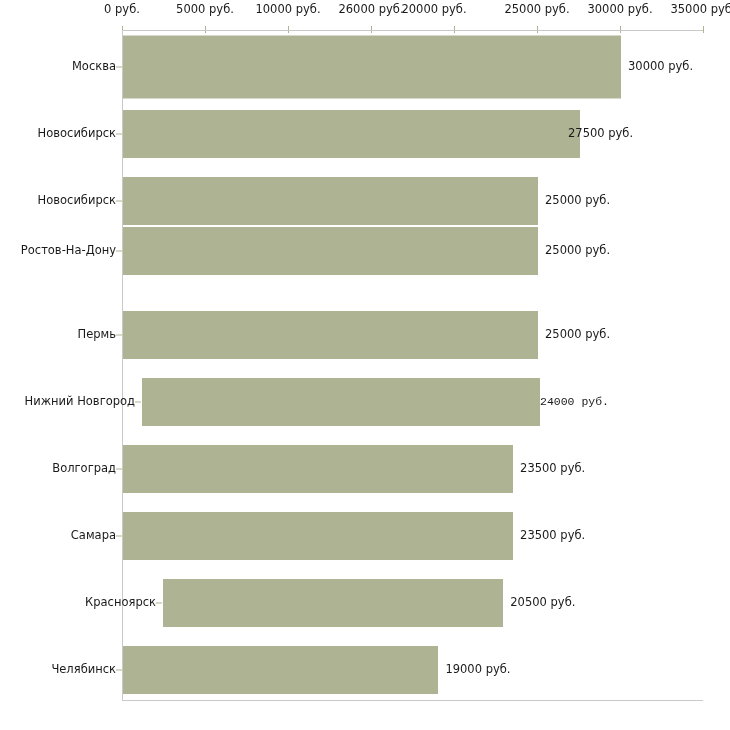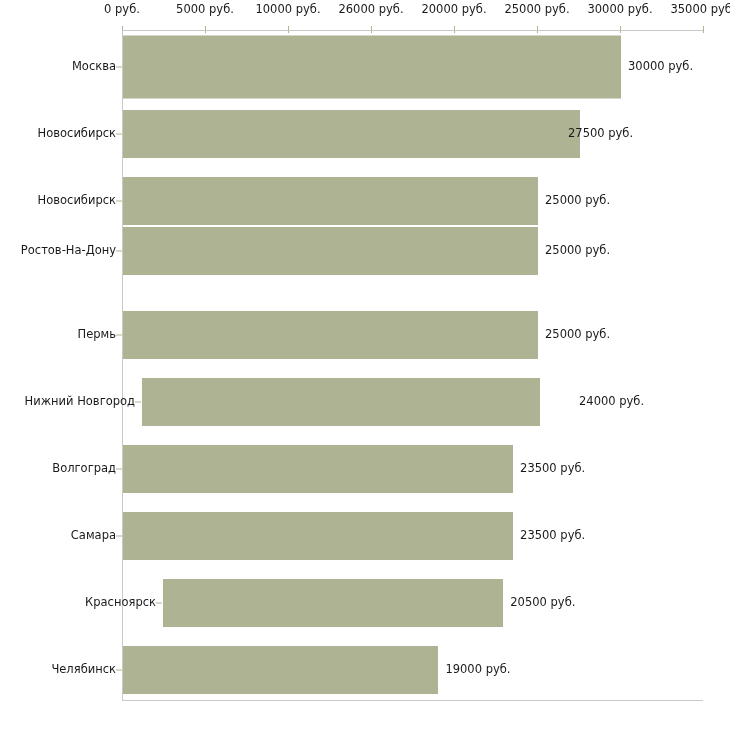--- a/index.html
+++ b/index.html
@@ -133,21 +133,21 @@
   <div class="x-axis">
     <div id="xticks-host">
         <div class="x-tick-label" style="left: 122px;">0 руб.</div>
         <div class="x-tick-mark" style="left: 122px;"></div>
         <div class="x-tick-label" style="left: 205px;">5000 руб.</div>
         <div class="x-tick-mark" style="left: 205px;"></div>
         <div class="x-tick-label" style="left: 288px;">10000 руб.</div>
         <div class="x-tick-mark" style="left: 288px;"></div>
         <div class="x-tick-label" style="left: 371px;">26000 руб.</div>
         <div class="x-tick-mark" style="left: 371px;"></div>
-        <div class="x-tick-label" style="left: 454px;">20000 руб.</div>
+        <div class="x-tick-label" style="left: 434px;">20000 руб.</div>
         <div class="x-tick-mark" style="left: 454px;"></div>
         <div class="x-tick-label" style="left: 537px;">25000 руб.</div>
         <div class="x-tick-mark" style="left: 537px;"></div>
         <div class="x-tick-label" style="left: 620px;">30000 руб.</div>
         <div class="x-tick-mark" style="left: 620px;"></div>
         <div class="x-tick-label" style="left: 703px;">35000 руб.</div>
         <div class="x-tick-mark" style="left: 703px;"></div>
       </div>
   </div>
 
@@ -184,21 +184,21 @@
         <div class="bar-row" style="top: 271px;">
           <div class="cat-label">Пермь</div>
           <div class="cat-tick"></div>
           <div class="bar" style="width: 415px; background: rgb(174, 179, 148);"></div>
           <div class="bar-value" style="left: 545px;">25000 руб.</div>
         </div>
         <div class="bar-row" style="top: 338px; margin-left: 19px;">
           <div class="cat-label">Нижний Новгород</div>
           <div class="cat-tick"></div>
           <div class="bar" style="width: 398.4px; background: rgb(174, 179, 148);"></div>
-          <div class="bar-value" style="left: 560px;">24000 руб.</div>
+          <div class="bar-value" style="left: 521px; font-family: Liberation Mono, monospace;">24000 руб.</div>
         </div>
         <div class="bar-row" style="top: 405px;">
           <div class="cat-label">Волгоград</div>
           <div class="cat-tick"></div>
           <div class="bar" style="width: 390.1px; background: rgb(174, 179, 148);"></div>
           <div class="bar-value" style="left: 520.1px;">23500 руб.</div>
         </div>
         <div class="bar-row" style="top: 472px;">
           <div class="cat-label">Самара</div>
           <div class="cat-tick"></div>

